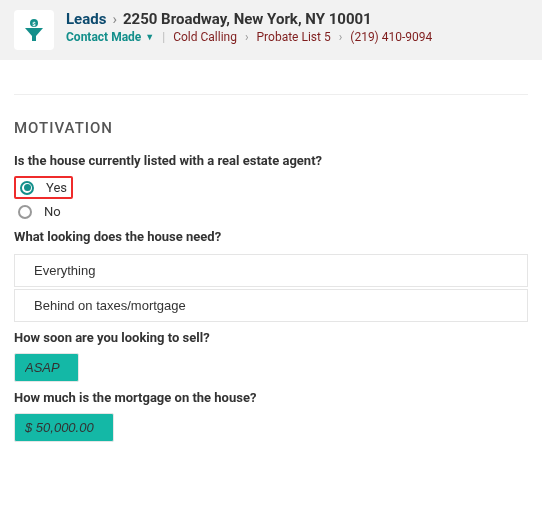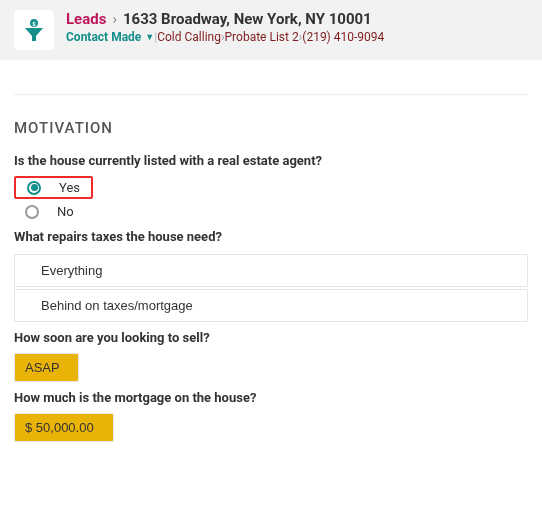--- a/index.html
+++ b/index.html
@@ -1,70 +1,70 @@
 <!DOCTYPE html>
 <html><head>
 <meta charset="utf-8">
 <style>
   * { box-sizing: border-box; margin: 0; padding: 0; }
   body { font-family: -apple-system, BlinkMacSystemFont, "Segoe UI", Roboto, Arial, sans-serif; background: #fff; width: 542px; }
   .header { background: #f2f2f2; padding: 10px 14px; display: flex; align-items: flex-start; gap: 12px; }
   .logo { width: 40px; height: 40px; background: #fff; border-radius: 4px; display: flex; align-items: center; justify-content: center; }
   .header-text { flex: 1; }
   .crumb-line1 { display: flex; align-items: center; gap: 6px; font-size: 15px; font-weight: 700; }
-  .crumb-line1 .leads { color: #be185d; }
+  .crumb-line1 .leads { color: #0c4a6e; }
   .crumb-line1 .chev { color: #888; font-weight: 400; }
   .crumb-line1 .address { color: #333; }
-  .crumb-line2 { display: flex; align-items: center; gap: 0; font-size: 12px; margin-top: 2px; flex-wrap: wrap; }
+  .crumb-line2 { display: flex; align-items: center; gap: 8px; font-size: 12px; margin-top: 2px; flex-wrap: wrap; }
   .status { color: #148f8b; font-weight: 700; display: flex; align-items: center; gap: 4px; }
   .status .caret { font-size: 9px; color: #148f8b; }
   .pipe { color: #bbb; }
   .crumb-item { color: #7f1d1d; }
   .chev-s { color: #999; }
   .content { padding: 0 14px 20px 14px; }
   .divider { border: none; border-top: 1px solid #eee; margin: 34px 0 24px 0; }
   .section-title { font-size: 15px; letter-spacing: 1px; color: #555; font-weight: 500; margin-bottom: 16px; }
   .question { font-size: 13px; font-weight: 700; color: #333; margin-bottom: 8px; margin-top: 8px; }
   .question:first-of-type { margin-top: 0; }
   .radio-group { display: flex; flex-direction: column; gap: 3px; }
-  .radio-row { display: flex; align-items: center; gap: 18px; font-size: 13px; color: #333; cursor: pointer; padding: 2px 11px; width: fit-content; }
+  .radio-row { display: flex; align-items: center; gap: 12px; font-size: 13px; color: #333; cursor: pointer; padding: 2px 4px; width: fit-content; }
   .radio-circle { width: 14px; height: 14px; border: 2px solid #999; border-radius: 50%; display: inline-flex; align-items: center; justify-content: center; }
   .radio-row.selected .radio-circle { border-color: #148f8b; }
   .radio-dot { width: 7px; height: 7px; background: #148f8b; border-radius: 50%; display: none; }
   .radio-row.selected .radio-dot { display: block; }
   .highlight { border: 2px solid #ef2b2b; border-radius: 2px; }
-  .text-input { width: 100%; border: 1px solid #e5e5e5; padding: 8px 26px; font-size: 13px; color: #333; background: #fff; margin-top: 2px; }
-  .text-input-small { border: 1px solid #e5e5e5; padding: 6px 10px; font-size: 13px; color: #333; background: #eab308; display: inline-block; }
+  .text-input { width: 100%; border: 1px solid #e5e5e5; padding: 8px 19px; font-size: 13px; color: #333; background: #fff; margin-top: 2px; }
+  .text-input-small { border: 1px solid #e5e5e5; padding: 6px 10px; font-size: 13px; color: #333; background: #14b8a6; display: inline-block; font-style: italic; }
 </style>
 </head>
 <body>
 
 <div class="header">
   <div class="logo">
     <svg width="26" height="26" viewBox="0 0 26 26">
       <circle cx="13" cy="6" r="4" fill="#148f8b"></circle>
       <text x="13" y="8.5" text-anchor="middle" font-size="6" fill="#fff" font-weight="bold">$</text>
       <path d="M4 11 L22 11 L15 19 L15 24 L11 24 L11 19 Z" fill="#148f8b"></path>
     </svg>
   </div>
   <div class="header-text">
     <div class="crumb-line1">
       <span class="leads">Leads</span>
       <span class="chev">›</span>
-      <span class="address">1633 Broadway, New York, NY 10001</span>
+      <span class="address">2250 Broadway, New York, NY 10001</span>
     </div>
     <div class="crumb-line2">
       <span class="status">
         <span>Contact Made</span>
         <span class="caret">▼</span>
       </span>
       <span class="pipe">|</span>
       <span class="crumb-item">Cold Calling</span>
       <span class="chev-s">›</span>
-      <span class="crumb-item">Probate List 2</span>
+      <span class="crumb-item">Probate List 5</span>
       <span class="chev-s">›</span>
       <span class="crumb-item">(219) 410-9094</span>
     </div>
   </div>
 </div>
 
 <div class="content">
   <hr class="divider">
 
   <div class="section-title">MOTIVATION</div>
@@ -76,21 +76,21 @@
           <span class="radio-dot"></span>
         </span>
       <span>Yes</span>
     </label>
     <label class="radio-row">
       <span class="radio-circle"></span>
       <span>No</span>
     </label>
   </div>
 
-  <div class="question">What repairs taxes the house need?</div>
+  <div class="question">What looking does the house need?</div>
   <input class="text-input" value="Everything" style="">
 
   <input class="text-input" value="Behind on taxes/mortgage" style="">
 
   <div class="question">How soon are you looking to sell?</div>
   <div>
     <input class="text-input-small highlight" style="width: 65px;" value="ASAP">
   </div>
 
   <div class="question">How much is the mortgage on the house?</div>

